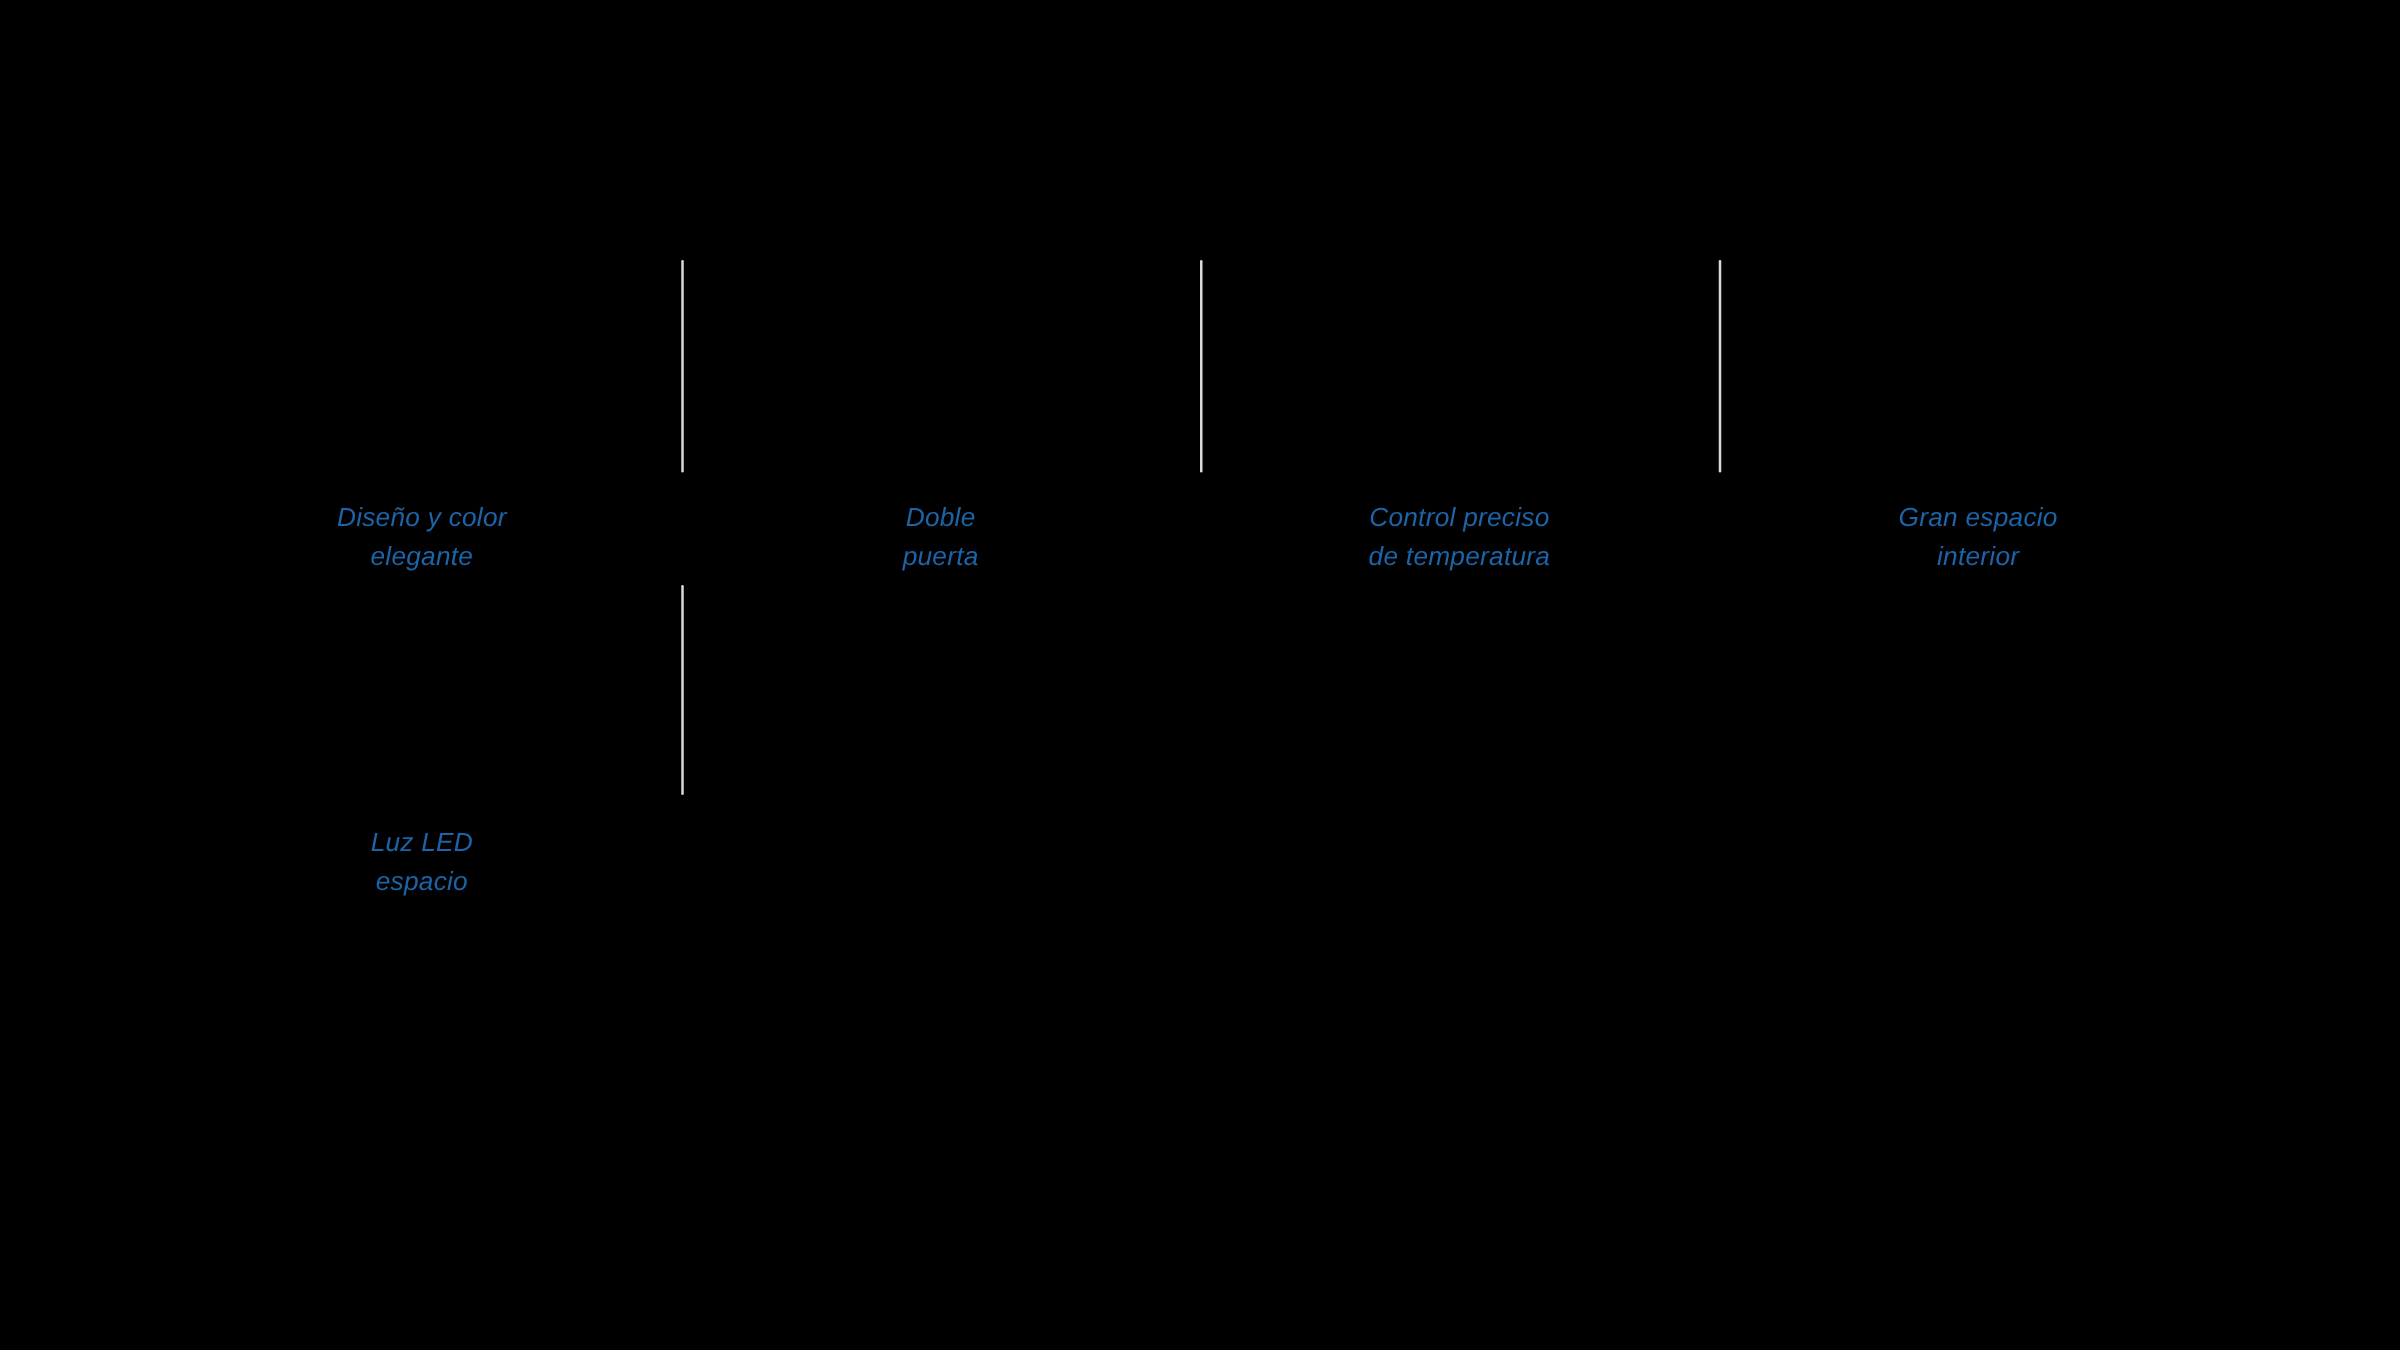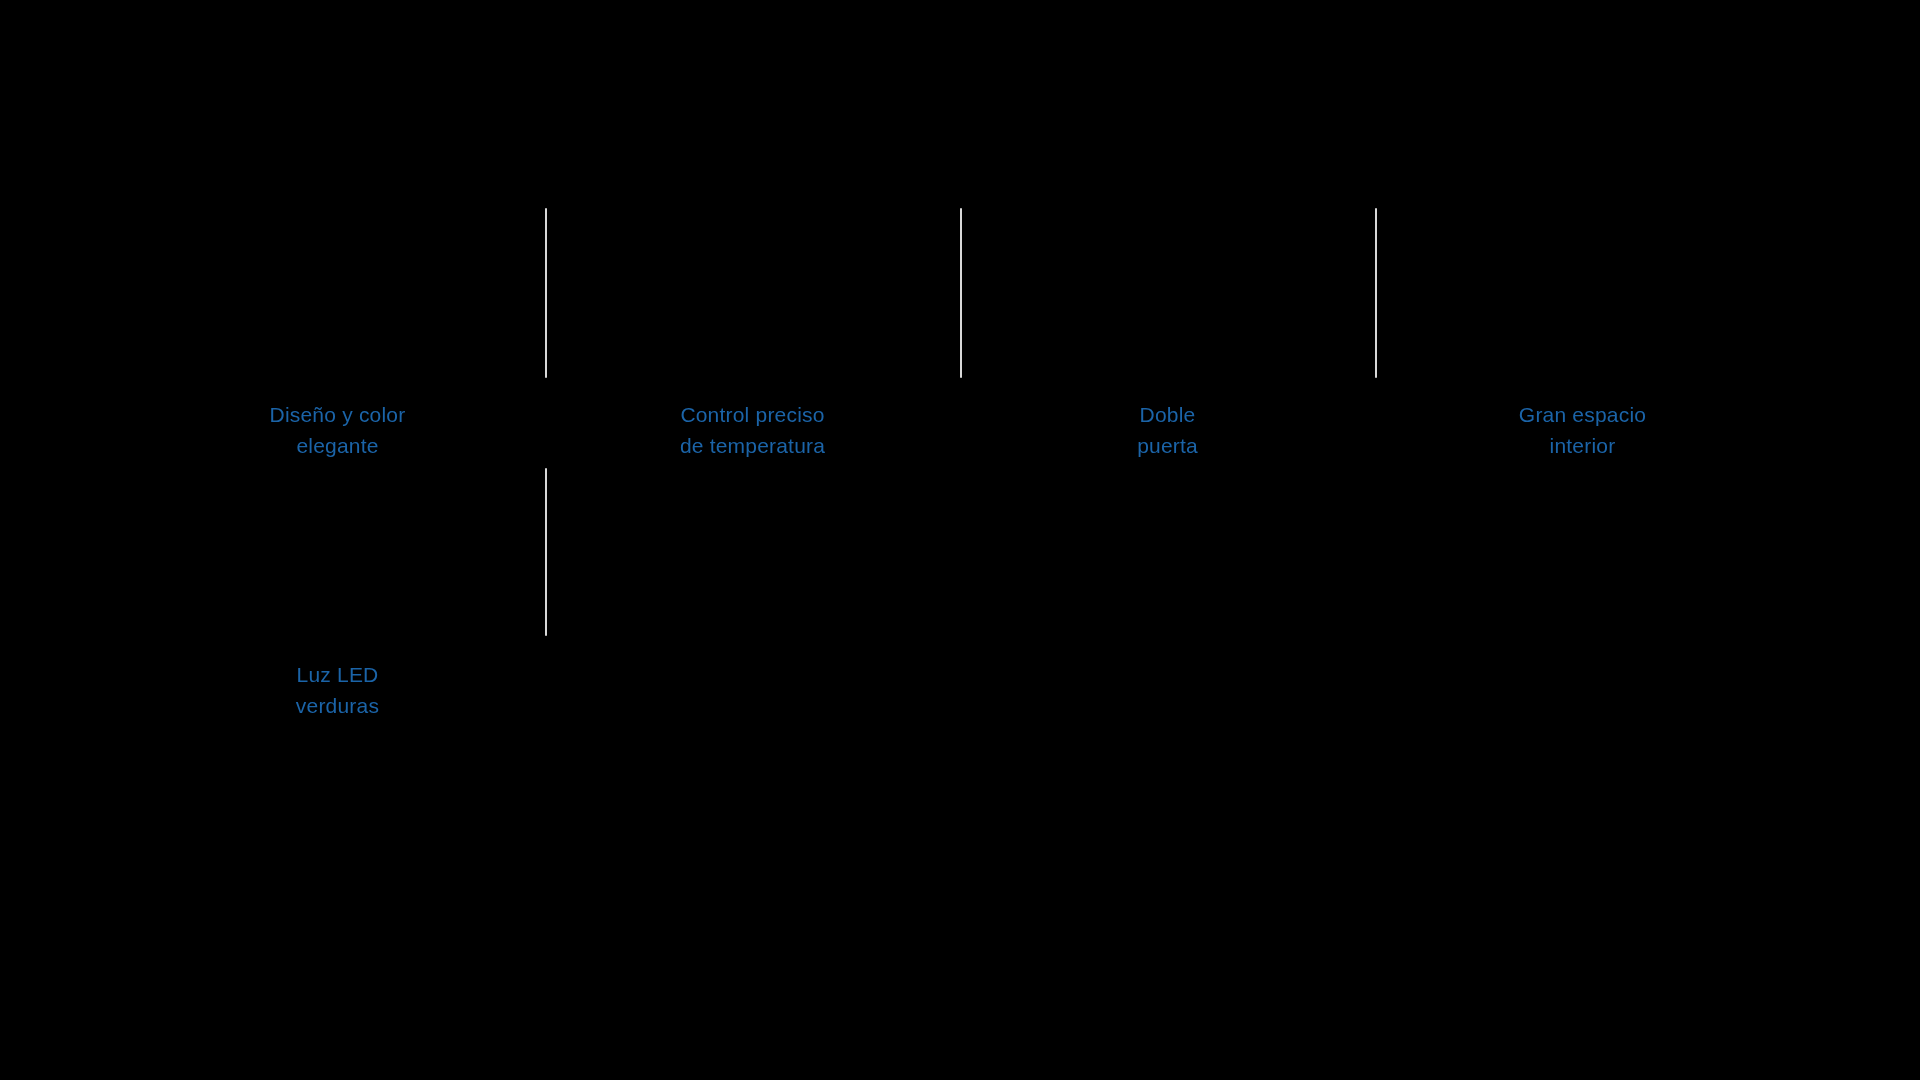--- a/index.html
+++ b/index.html
@@ -28,20 +28,21 @@
     height: 520px;
     display: grid;
     grid-template-columns: repeat(4, 1fr);
     grid-template-rows: repeat(2, 1fr);
   }
   .feature-cell {
     position: relative;
     display: flex;
     align-items: center;
     justify-content: center;
+    font-style: italic;
   }
   .feature-label {
     font-size: 21px;
     line-height: 31px;
     letter-spacing: 0.2px;
     text-align: center;
     color: #1b64a8;
     white-space: pre-line;
     padding: 0 12px;
   }
@@ -63,39 +64,39 @@
 
   <div class="features-grid">
 
     <div class="feature-cell row1">
       <span class="feature-label">Diseño y color
 elegante</span>
       <span class="divider right"></span>
     </div>
 
     <div class="feature-cell row1">
-      <span class="feature-label">Control preciso
-de temperatura</span>
+      <span class="feature-label">Doble
+puerta</span>
       <span class="divider right"></span>
     </div>
 
     <div class="feature-cell row1">
-      <span class="feature-label">Doble
-puerta</span>
+      <span class="feature-label">Control preciso
+de temperatura</span>
       <span class="divider right"></span>
     </div>
 
     <div class="feature-cell row1">
       <span class="feature-label">Gran espacio
 interior</span>
     </div>
 
 
     <div class="feature-cell row2">
       <span class="feature-label">Luz LED
-verduras</span>
+espacio</span>
       <span class="divider right"></span>
     </div>
 
 
 
   </div>
 </div>
 
 </body></html>

